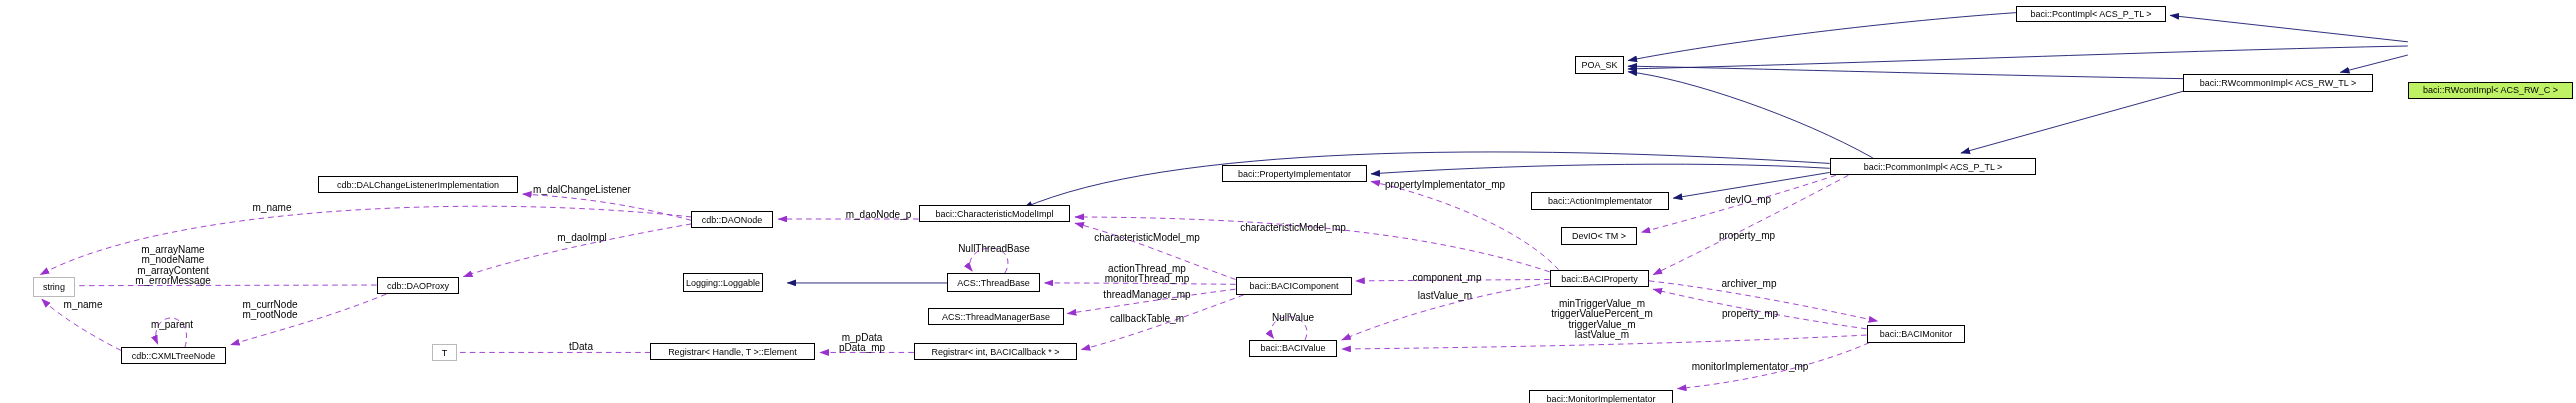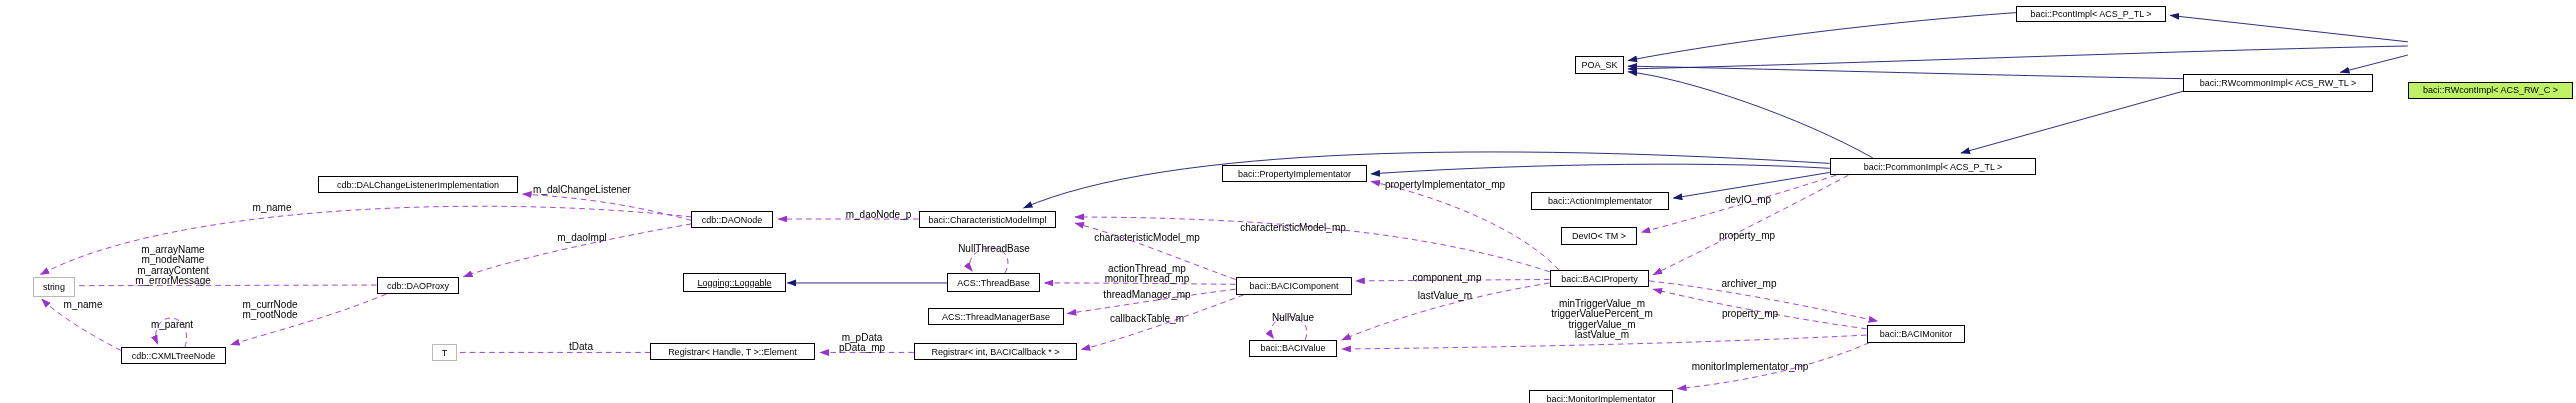--- a/index.html
+++ b/index.html
@@ -67,22 +67,22 @@
         <path d="M2690,493 C2600,532 2490,552 2414,559" fill="none" stroke="#9a32cd" stroke-width="1.3" stroke-dasharray="8,6" marker-end="url(#arr-use)"></path>
       </g>
   </svg>
   <div id="nodes">
       <div class="node external" style="left: 4.9px; top: 277px; width: 42px; height: 19.5px;">string</div>
       <div class="node" style="left: 121px; top: 347px; width: 105px; height: 17.4px;">cdb::CXMLTreeNode</div>
       <div class="node external" style="left: 404px; top: 344px; width: 25px; height: 17.4px;">T</div>
       <div class="node" style="left: 318px; top: 176px; width: 200px; height: 17.4px;">cdb::DALChangeListenerImplementation</div>
       <div class="node" style="left: 377px; top: 277px; width: 82px; height: 17.4px;">cdb::DAOProxy</div>
       <div class="node" style="left: 691px; top: 211px; width: 82px; height: 17.4px;">cdb::DAONode</div>
-      <div class="node" style="left: 683px; top: 273px; width: 103px; height: 19px; text-decoration: underline;">Logging::Loggable</div>
-      <div class="node" style="left: 919px; top: 211px; width: 137px; height: 17.4px;">baci::CharacteristicModelImpl</div>
+      <div class="node" style="left: 683px; top: 273px; width: 80px; height: 19px;">Logging::Loggable</div>
+      <div class="node" style="left: 919px; top: 205px; width: 151px; height: 17.4px;">baci::CharacteristicModelImpl</div>
       <div class="node" style="left: 947px; top: 273px; width: 93px; height: 19px;">ACS::ThreadBase</div>
       <div class="node" style="left: 928px; top: 308px; width: 136px; height: 17.4px;">ACS::ThreadManagerBase</div>
       <div class="node" style="left: 650px; top: 343px; width: 165px; height: 17.4px;">Registrar&lt; Handle, T &gt;::Element</div>
       <div class="node" style="left: 914px; top: 343px; width: 163px; height: 17.4px;">Registrar&lt; int, BACICallback * &gt;</div>
       <div class="node" style="left: 1236px; top: 277px; width: 116px; height: 18px;">baci::BACIComponent</div>
       <div class="node" style="left: 1249px; top: 340px; width: 88px; height: 16.7px;">baci::BACIValue</div>
       <div class="node" style="left: 1222px; top: 165px; width: 145px; height: 17.4px;">baci::PropertyImplementator</div>
       <div class="node" style="left: 1531px; top: 192px; width: 138px; height: 18px;">baci::ActionImplementator</div>
       <div class="node" style="left: 1561px; top: 227px; width: 76px; height: 18px;">DevIO&lt; TM &gt;</div>
       <div class="node" style="left: 1550px; top: 270px; width: 99px; height: 17.4px;">baci::BACIProperty</div>

